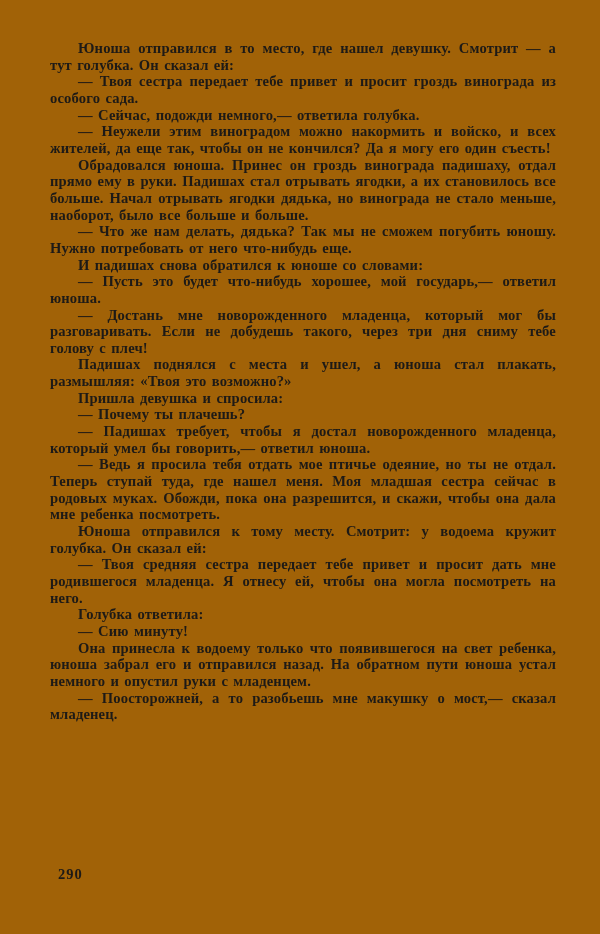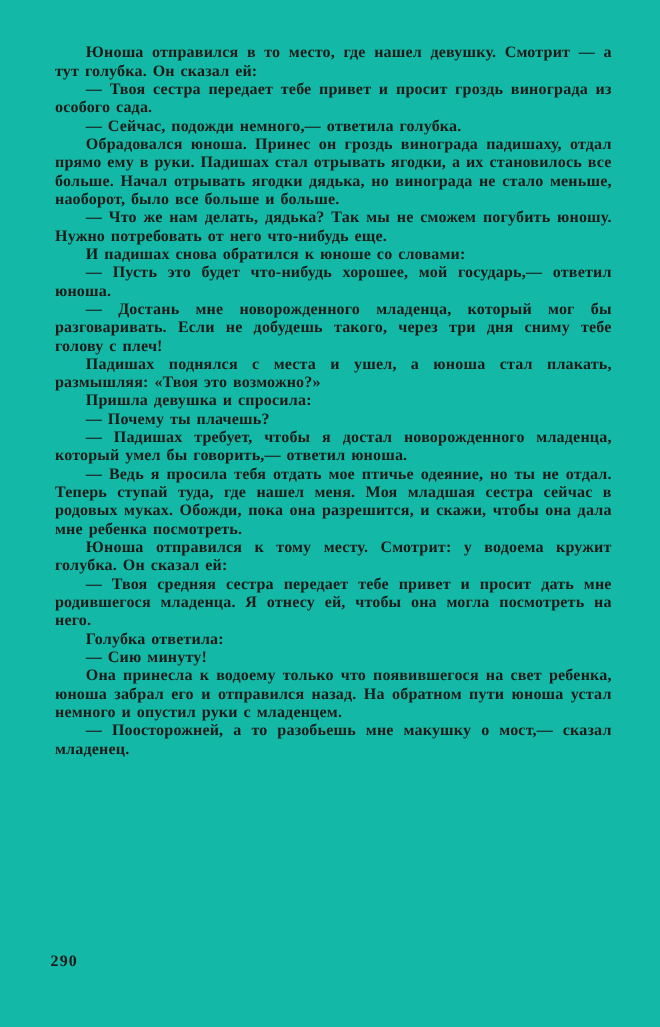--- a/index.html
+++ b/index.html
@@ -9,57 +9,58 @@
   body {
     width: 600px;
     height: 934px;
     background: #f5f4f1;
     overflow: hidden;
   }
   .page {
     position: relative;
     width: 600px;
     height: 934px;
-    background: #14b8a6;
+    background: #a16207;
     box-sizing: border-box;
     padding: 40px 44px 0 50px;
     font-family: "Liberation Serif", "DejaVu Serif", serif;
     color: #1d1a17;
   }
   .text-block {
     font-size: 14.6px;
     line-height: 16.65px;
     font-weight: bold;
     letter-spacing: 0.15px;
     word-spacing: 1.5px;
     text-align: justify;
   }
   .text-block p {
     margin: 0;
     padding: 0;
     text-indent: 28px;
   }
   .page-number {
     position: absolute;
-    left: 46px;
+    left: 58px;
     top: 866px;
     font-size: 14.5px;
     font-weight: bold;
     letter-spacing: 1px;
     color: #1d1a17;
   }
 </style>
 </head>
 <body>
 
 <div class="page">
   <div class="text-block">
     <p>Юноша отправился в то место, где нашел девушку. Смотрит — а тут голубка. Он сказал ей:</p>
     <p>— Твоя сестра передает тебе привет и просит гроздь винограда из особого сада.</p>
     <p>— Сейчас, подожди немного,— ответила голубка.</p>
+    <p>— Неужели этим виноградом можно накормить и войско, и всех жителей, да еще так, чтобы он не кончился? Да я могу его один съесть!</p>
     <p>Обрадовался юноша. Принес он гроздь винограда падишаху, отдал прямо ему в руки. Падишах стал отрывать ягодки, а их становилось все больше. Начал отрывать ягодки дядька, но винограда не стало меньше, наоборот, было все больше и больше.</p>
     <p>— Что же нам делать, дядька? Так мы не сможем погубить юношу. Нужно потребовать от него что-нибудь еще.</p>
     <p>И падишах снова обратился к юноше со словами:</p>
     <p>— Пусть это будет что-нибудь хорошее, мой государь,— ответил юноша.</p>
     <p>— Достань мне новорожденного младенца, который мог бы разговаривать. Если не добудешь такого, через три дня сниму тебе голову с плеч!</p>
     <p>Падишах поднялся с места и ушел, а юноша стал плакать, размышляя: «Твоя это возможно?»</p>
     <p>Пришла девушка и спросила:</p>
     <p>— Почему ты плачешь?</p>
     <p>— Падишах требует, чтобы я достал новорожденного младенца, который умел бы говорить,— ответил юноша.</p>
     <p>— Ведь я просила тебя отдать мое птичье одеяние, но ты не отдал. Теперь ступай туда, где нашел меня. Моя младшая сестра сейчас в родовых муках. Обожди, пока она разрешится, и скажи, чтобы она дала мне ребенка посмотреть.</p>

